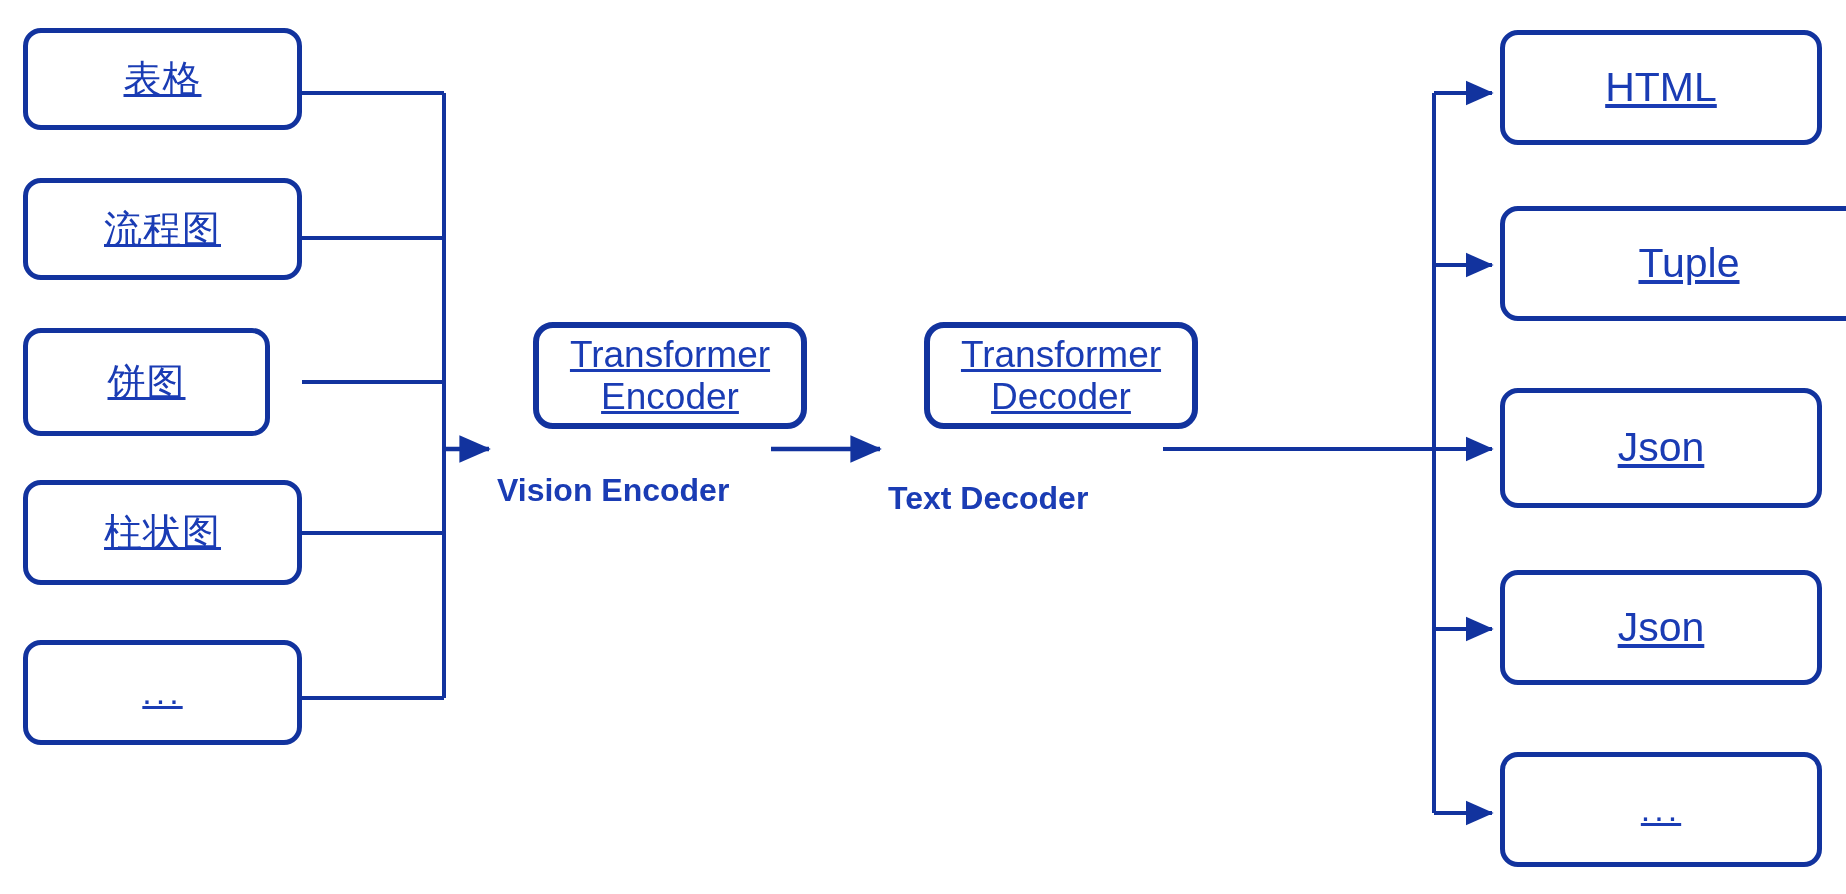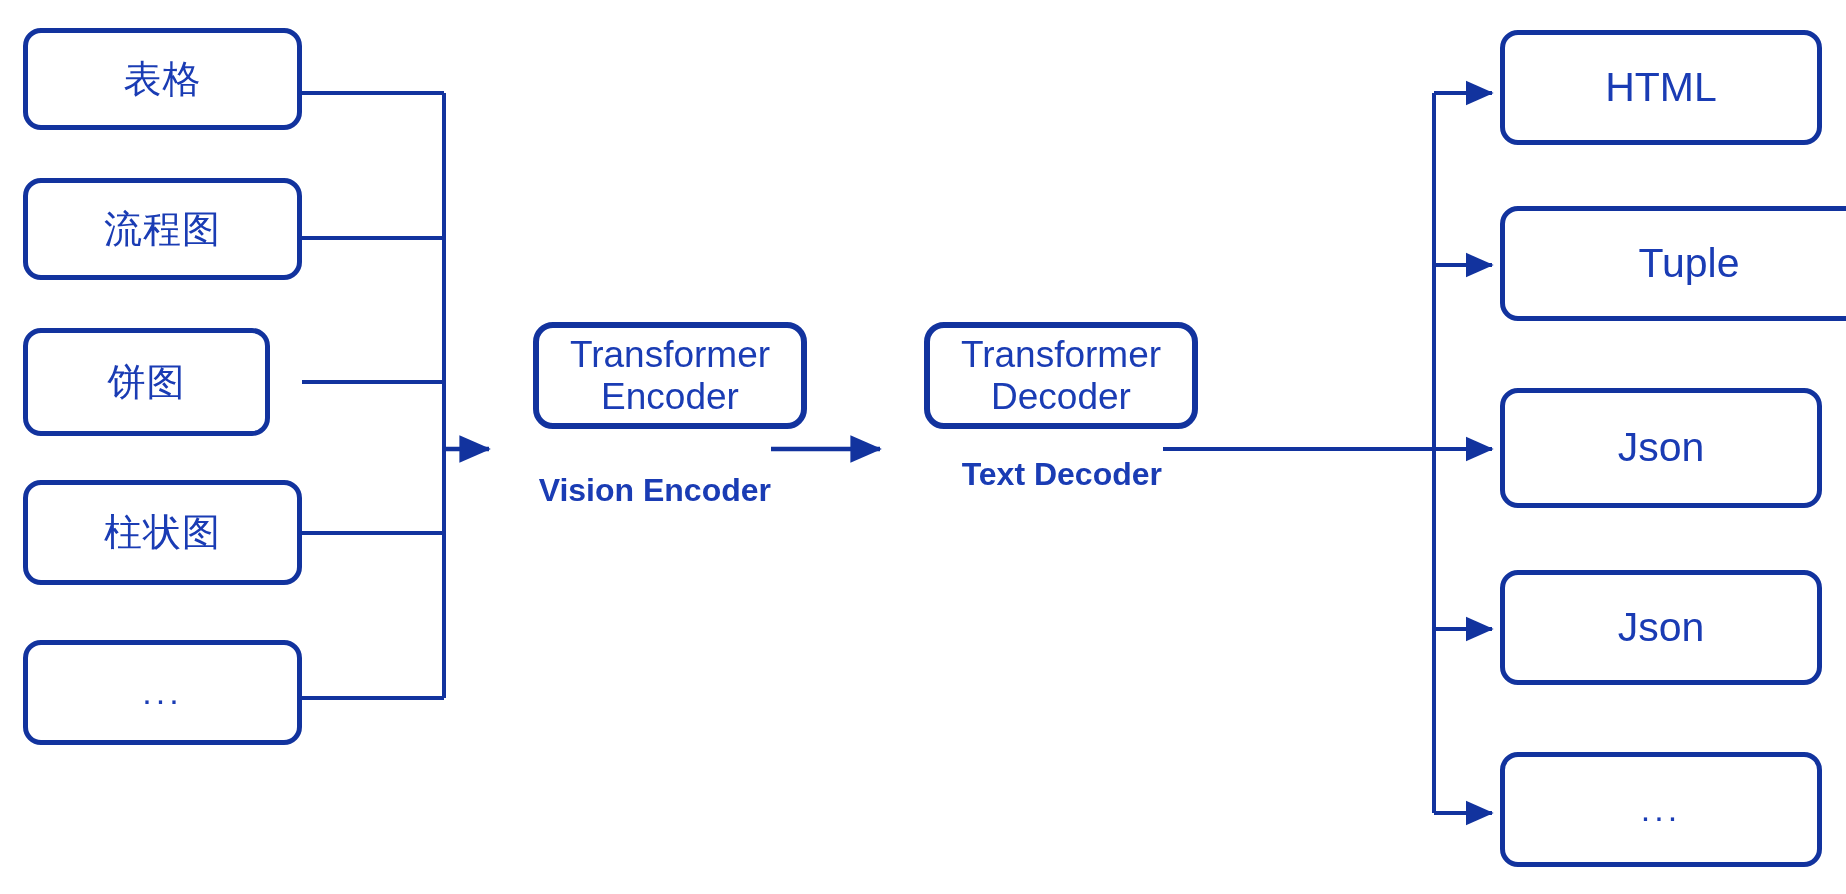--- a/index.html
+++ b/index.html
@@ -32,20 +32,21 @@
     background: #ffffff;
     border: 5px solid #12339E;
     border-radius: 18px;
     display: flex;
     align-items: center;
     justify-content: center;
     color: #1A3CB4;
     line-height: 1.12;
     text-align: center;
     z-index: 2;
+    text-decoration: underline;
   }
   .node.proc {
     border-width: 6px;
     border-radius: 20px;
     font-size: 37px;
     margin-left: 36px;
   }
   .node .lbl {
     display: block;
     white-space: pre-line;
@@ -59,21 +60,21 @@
   }
   .ellipsis .lbl {
     font-size: 34px;
     letter-spacing: 4px;
   }
   .caption {
     position: absolute;
     color: #1A3CB4;
     font-size: 32px;
     font-weight: bold;
-    text-align: right;
+    text-align: left;
     white-space: nowrap;
     z-index: 2;
   }
 </style>
 </head>
 <body>
 
 <div id="stage">
 
   <svg id="wires" viewBox="0 0 1846 894" width="1846" height="894" xmlns="http://www.w3.org/2000/svg">
@@ -138,21 +139,21 @@
   <div class="node proc" style="left:497px; top:322px; width:274px; height:107px;">
     <span class="lbl">Transformer
 Encoder</span>
   </div>
   <div class="caption" style="left:497px; top:472px; width:274px;">Vision Encoder</div>
 
   <div class="node proc" style="left:888px; top:322px; width:274px; height:107px;">
     <span class="lbl">Transformer
 Decoder</span>
   </div>
-  <div class="caption" style="left:888px; top:456px; width:274px;">Text Decoder</div>
+  <div class="caption" style="left:888px; top:480px; width:274px;">Text Decoder</div>
 
   <div class="node node-out" style="left:1500px; top:30px; width:322px; height:115px;">
     <span class="lbl">HTML</span>
   </div>
 
   <div class="node node-out" style="left:1500px; top:206px; width:378px; height:115px;">
     <span class="lbl">Tuple</span>
   </div>
 
   <div class="node node-out" style="left:1500px; top:388px; width:322px; height:120px;">

